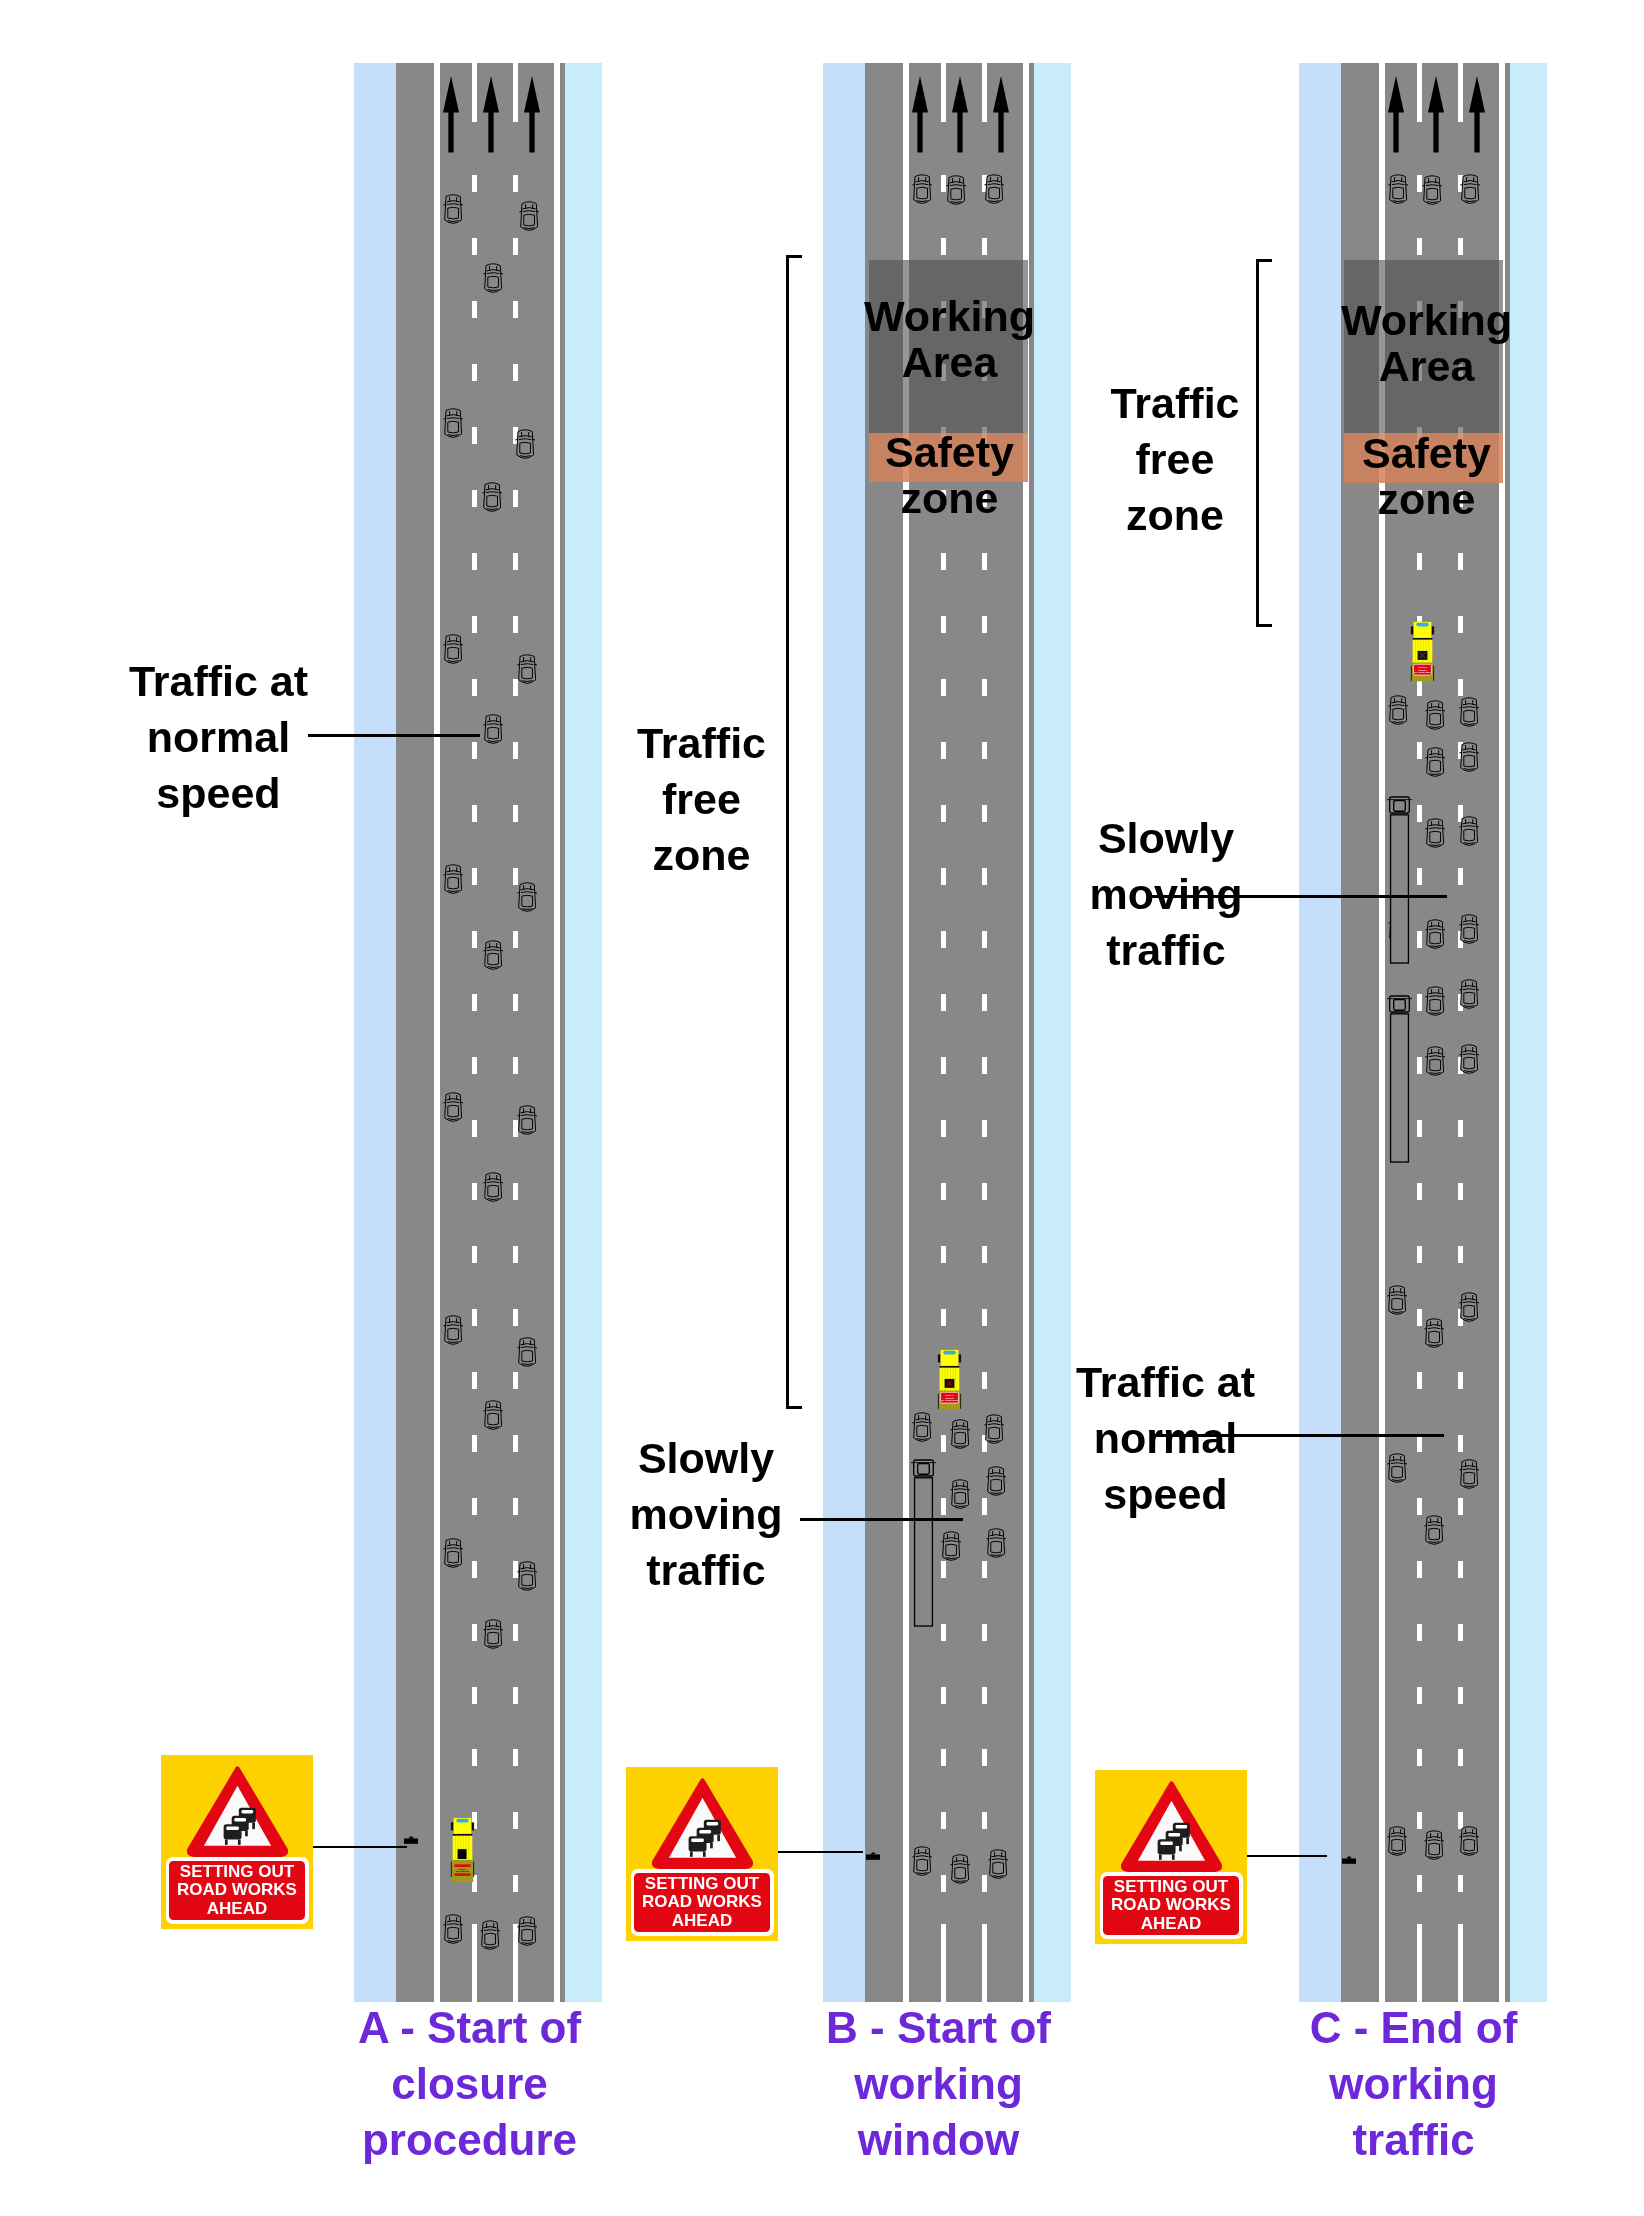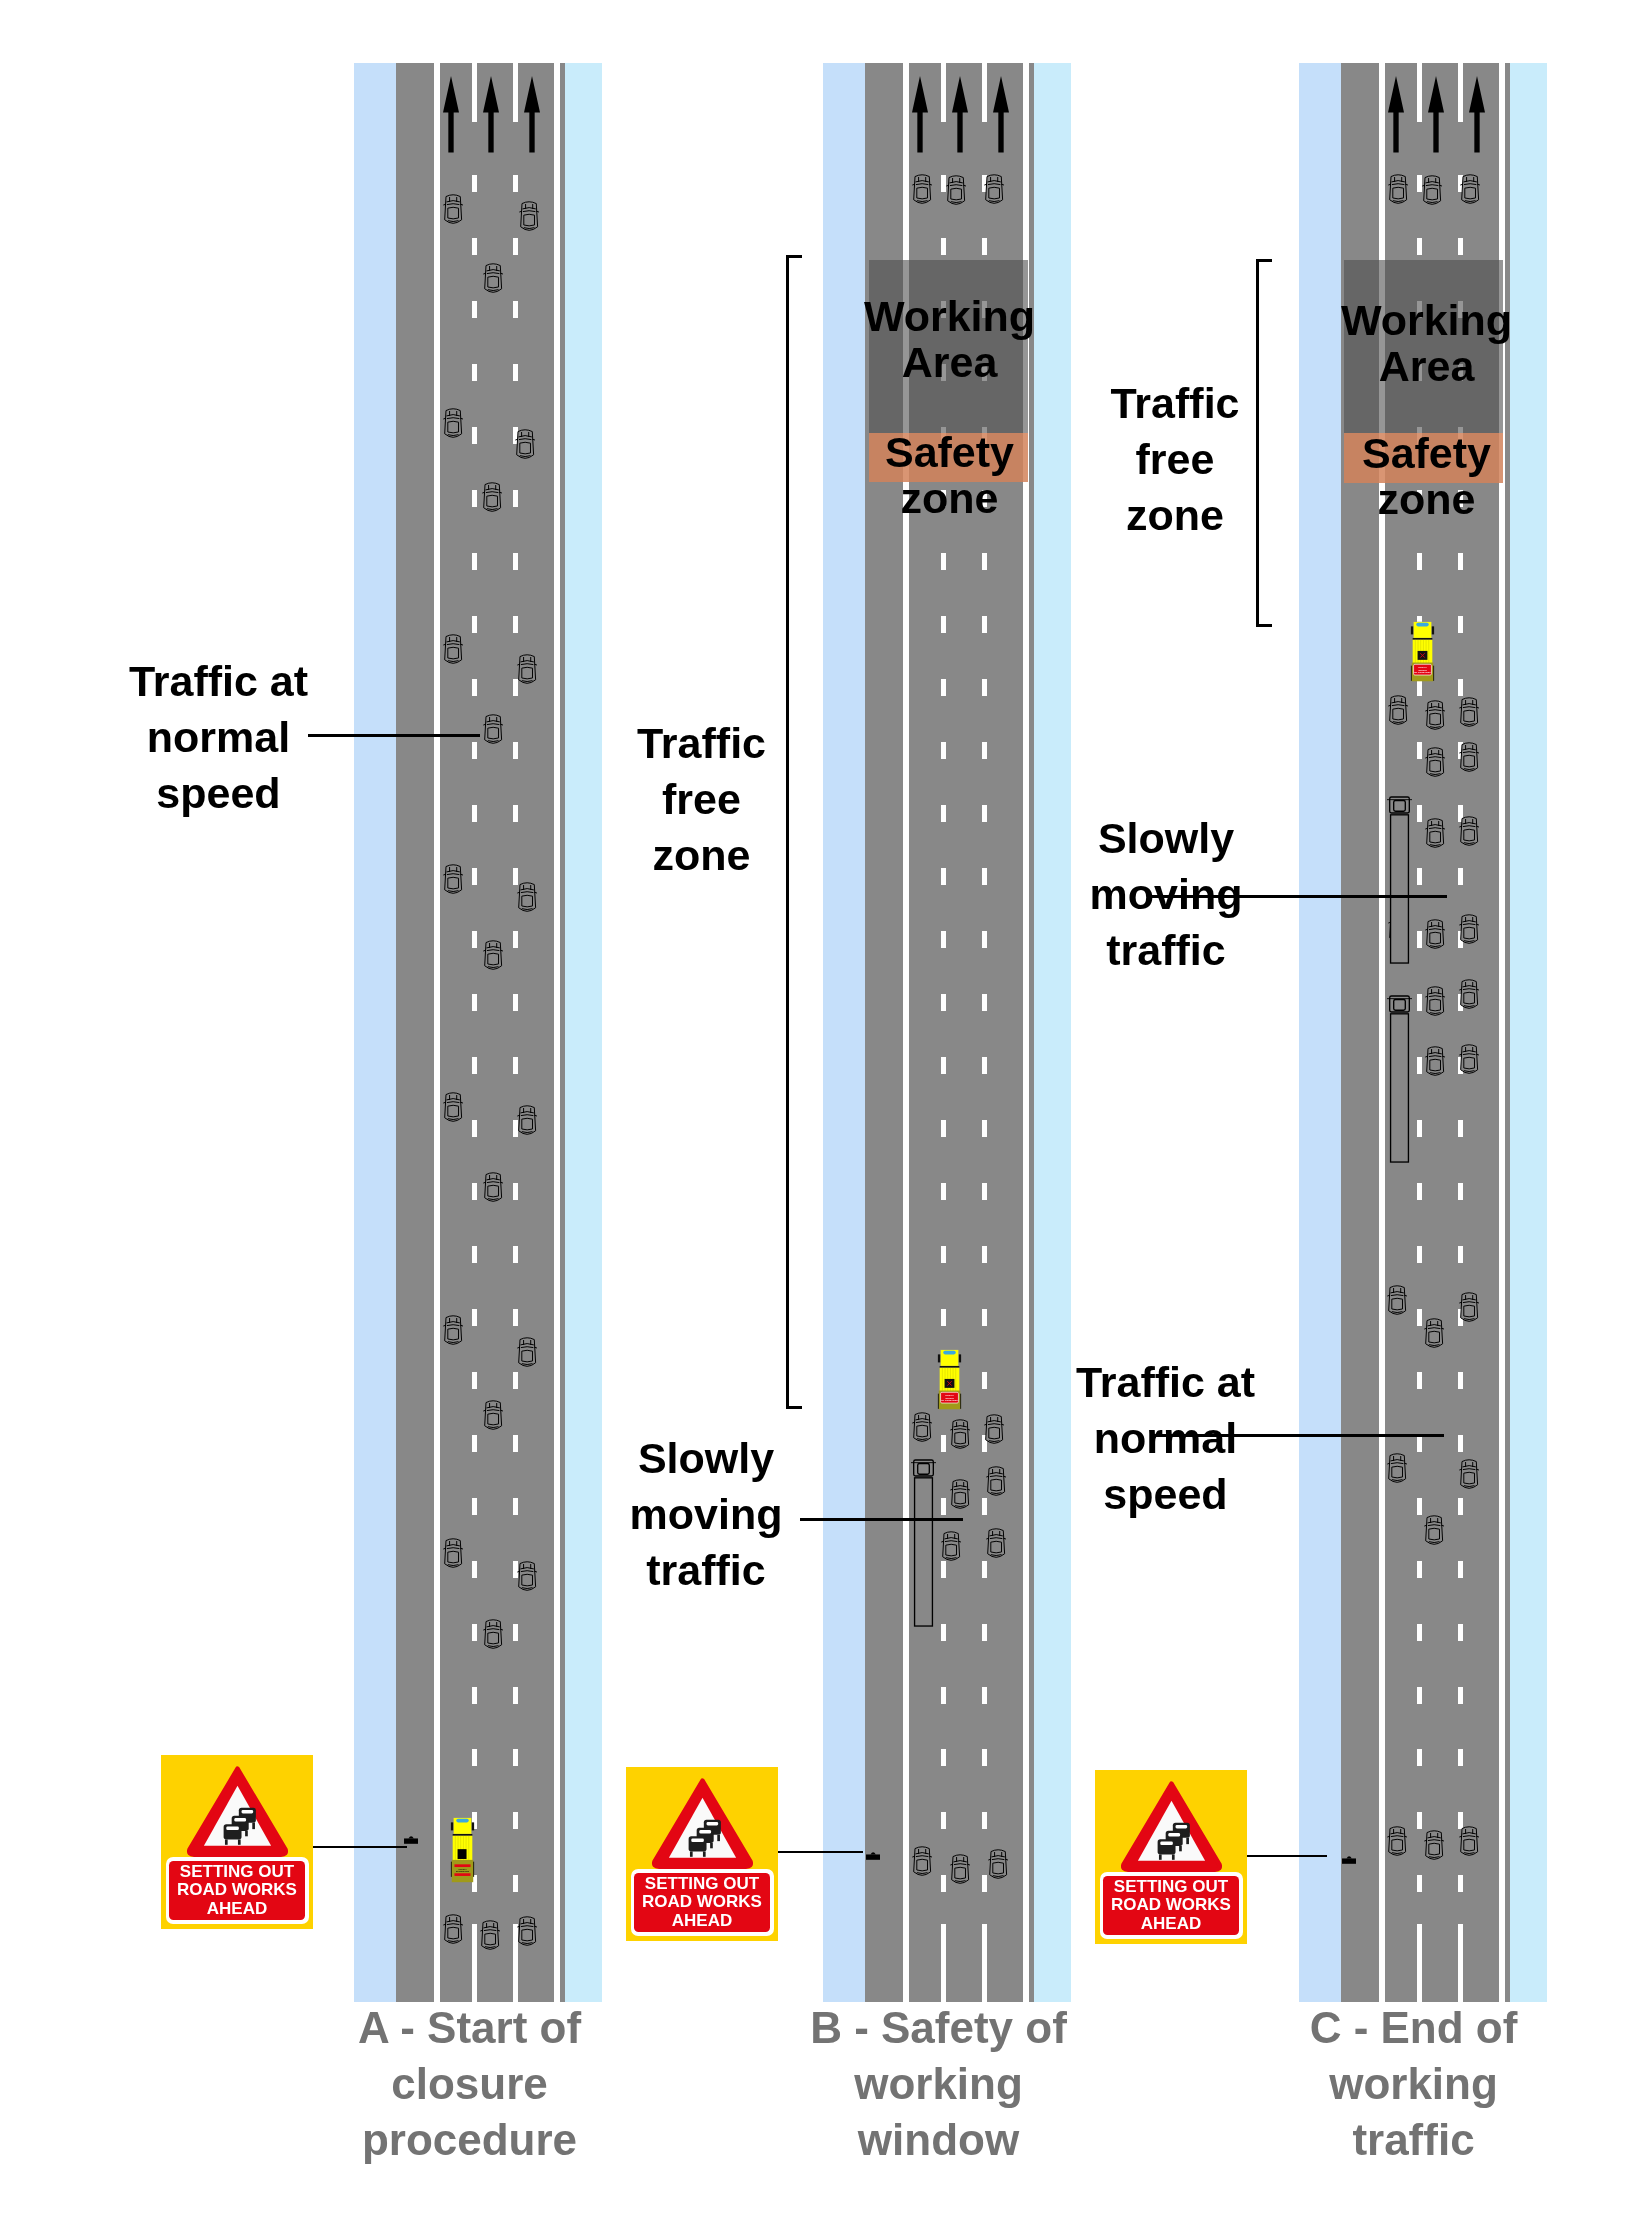--- a/index.html
+++ b/index.html
@@ -12,21 +12,21 @@
   .lanes { position:absolute; top:0; bottom:0; left:86px; width:114px; background:#888888; }
   .edge-r { position:absolute; top:0; bottom:0; left:200px; width:5.4px; background:#ffffff; }
   .strip-r { position:absolute; top:0; bottom:0; left:206px; width:5.8px; background:#888888; }
   .verge-r { position:absolute; top:0; bottom:0; left:211px; width:37px; background:#c9ecfb; }
   .dash { position:absolute; width:4.9px; height:16.5px; background:#ffffff; }
   .arrow { position:absolute; }
   .car { position:absolute; width:22.3px; height:33px; }
   .lorry { position:absolute; width:25px; height:170px; }
   .van { position:absolute; width:25px; height:67px; }
   .label { position:absolute; font-weight:bold; color:#000; text-align:center; font-size:43px; line-height:56px; white-space:pre-line; }
-  .caption { position:absolute; font-weight:bold; color:#737373; text-align:center; font-size:44px; line-height:56px; white-space:pre-line; }
+  .caption { position:absolute; font-weight:bold; color:#6d28d9; text-align:center; font-size:44px; line-height:56px; white-space:pre-line; }
   .leader { position:absolute; height:3.1px; background:#000; }
   .bracket { position:absolute; border:3.1px solid #000; border-right:none; width:13.4px; }
   .work-area { position:absolute; background:rgba(80,80,80,0.6); }
   .safety-zone { position:absolute; background:rgba(210,130,90,0.85); }
   .zone-text { position:absolute; font-weight:bold; color:#000; text-align:center; font-size:43px; line-height:46px; white-space:pre-line; }
   .sign { position:absolute; width:152px; height:174px; background:#fed200; }
   .sign .tri { position:absolute; left:24.6px; top:9.8px; width:103px; height:92px; }
   .sign .plate { position:absolute; left:4.5px; top:102px; width:143px; height:67px; background:#ffffff; border-radius:7.1px; }
   .sign .plate-inner { position:absolute; left:3.6px; top:3.6px; right:3.6px; bottom:3.6px; background:#e30613; border-radius:4.5px;
        color:#ffffff; font-weight:bold; font-size:17px; line-height:18.3px; text-align:center; display:flex; flex-direction:column; justify-content:center; }
@@ -1331,20 +1331,20 @@
           <span>ROAD WORKS</span>
           <span>AHEAD</span>
         </div>
       </div>
     </div>
   <div class="leader" style="left:1247px;top:1855px;width:80px;height:2.2px;"></div>
 
   <div class="caption" style="left:331px;top:2000px;width:277px;">A - Start of
 closure
 procedure</div>
-  <div class="caption" style="left:800px;top:2000px;width:277px;">B - Safety of
+  <div class="caption" style="left:800px;top:2000px;width:277px;">B - Start of
 working
 window</div>
   <div class="caption" style="left:1275px;top:2000px;width:277px;">C - End of
 working
 traffic</div>
 </div>
 
 
 </body></html>

